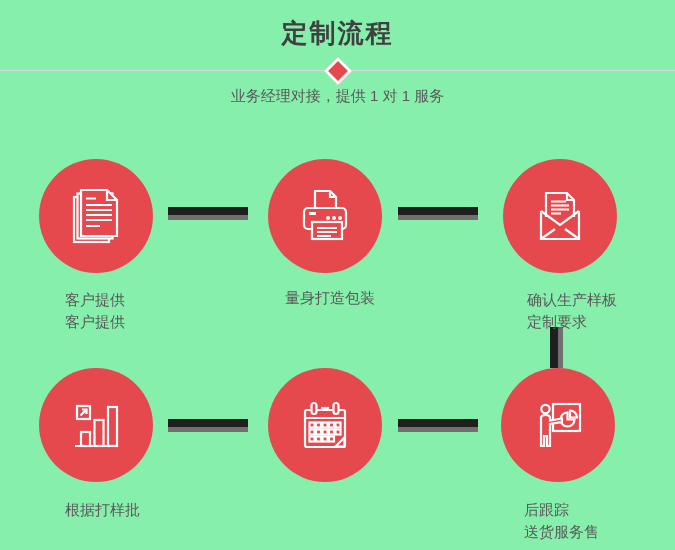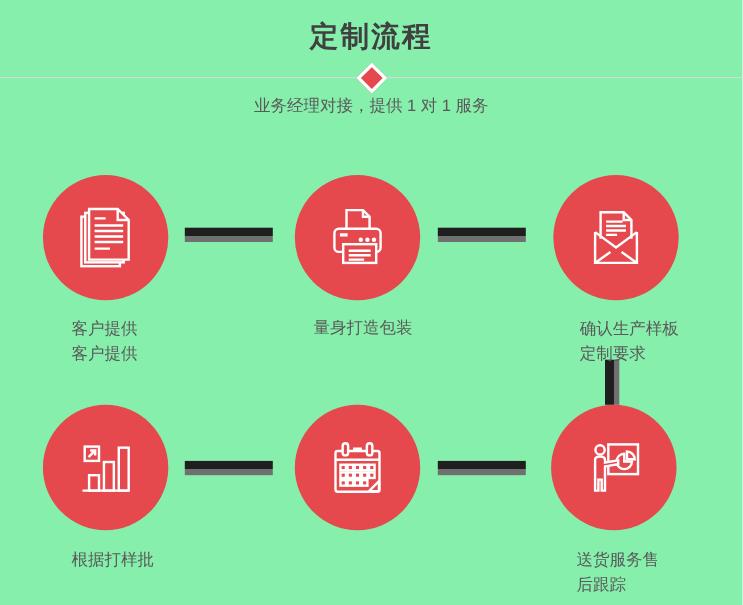--- a/index.html
+++ b/index.html
@@ -164,17 +164,17 @@
     <div>量身打造包装</div>
   </div>
   <div class="step-label l3">
     <div>确认生产样板</div>
     <div>定制要求</div>
   </div>
   <div class="step-label l4">
     <div>根据打样批</div>
   </div>
   <div class="step-label l6">
+    <div>后跟踪</div>
     <div>送货服务售</div>
-    <div>后跟踪</div>
   </div>
 
 </div>
 
 </body></html>

